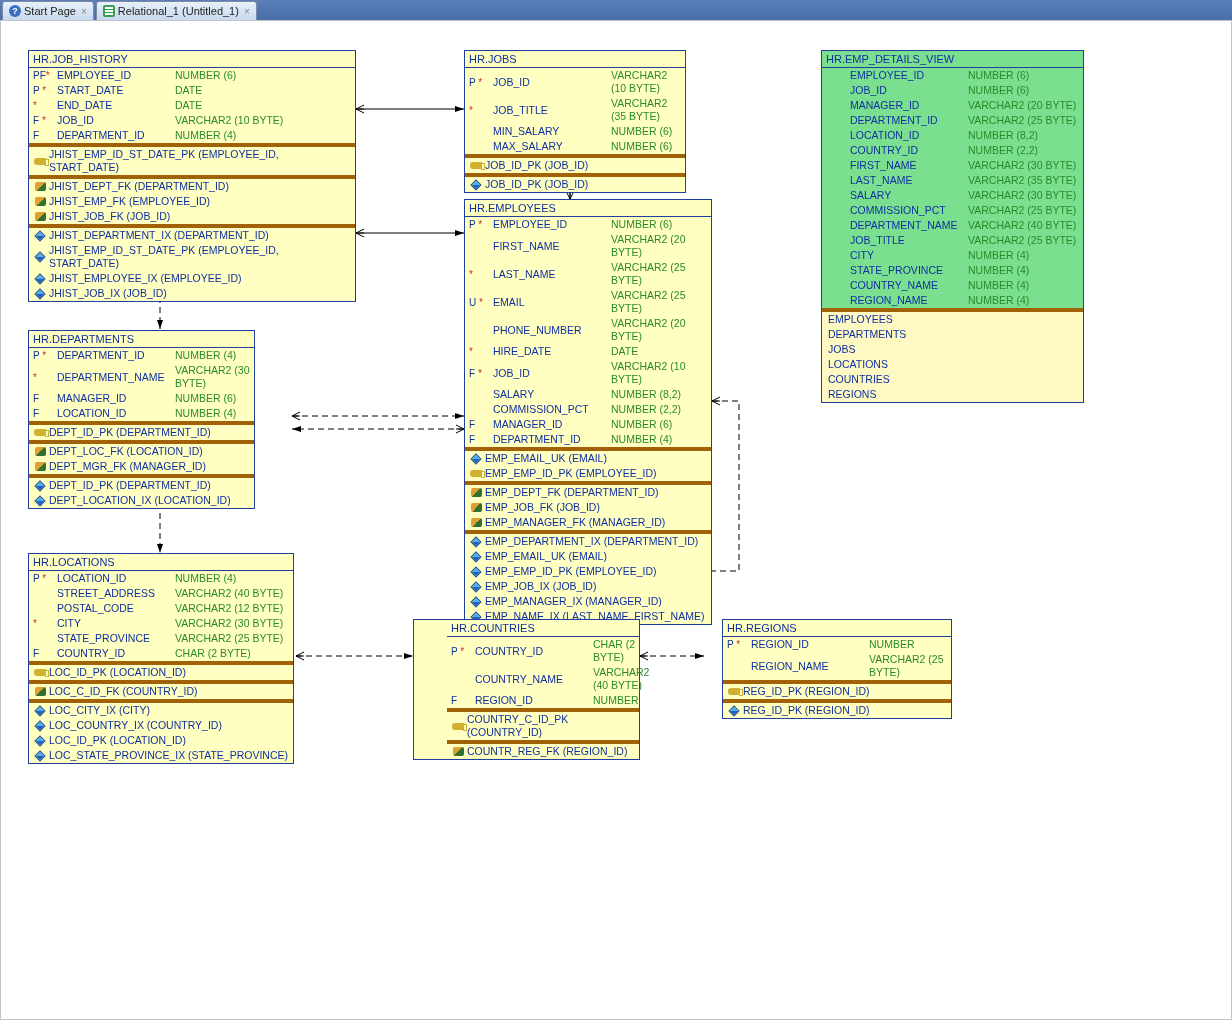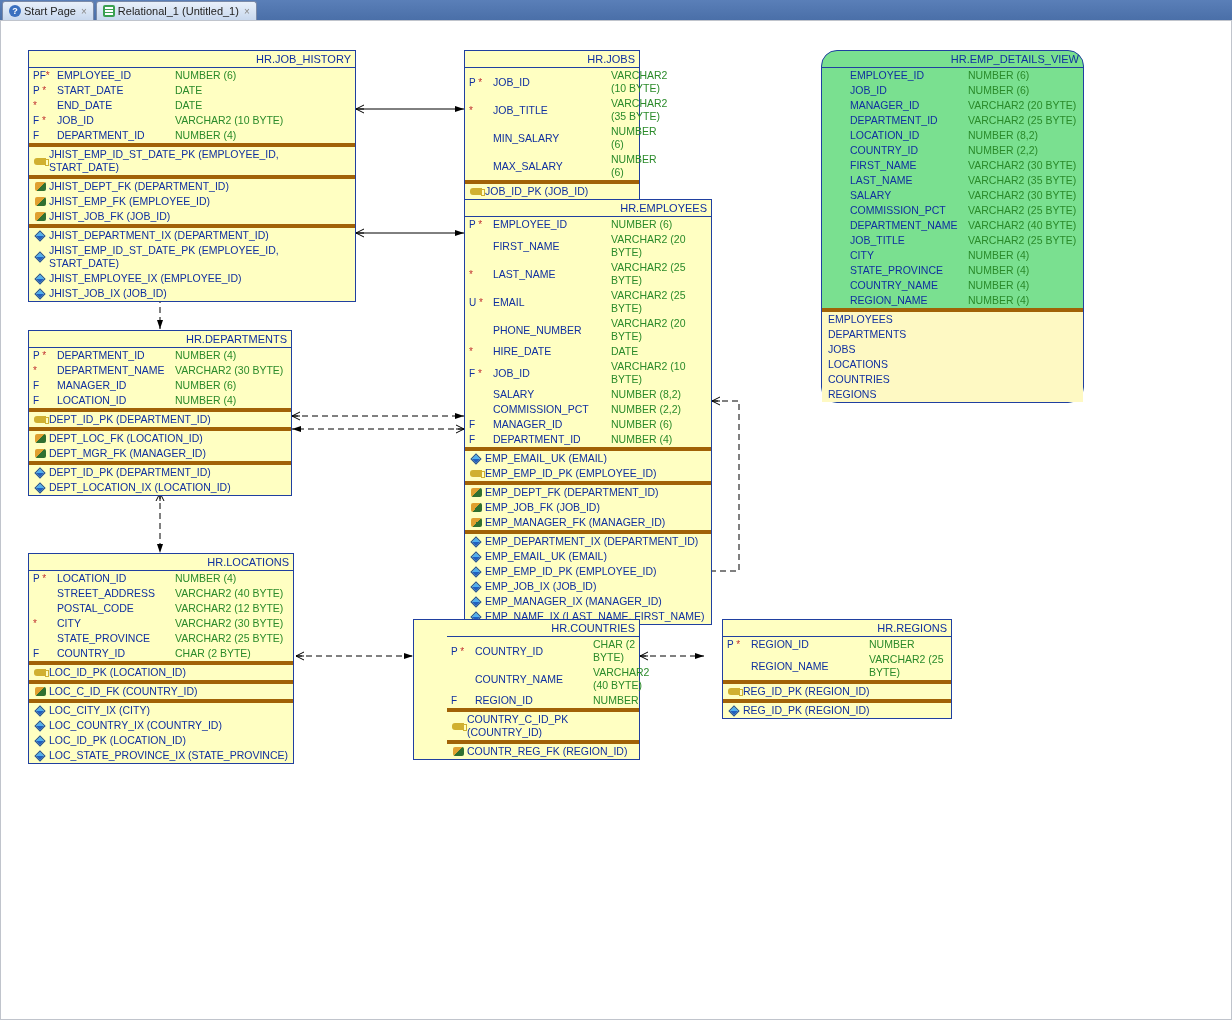--- a/index.html
+++ b/index.html
@@ -7,21 +7,21 @@
 .tab-bar { background: linear-gradient(to bottom, #5a7fb8, #4a6fa8); height: 20px; display: flex; gap: 2px; padding: 1px 2px 0; }
 .tab { background: linear-gradient(to bottom, #e8f0fa, #c8d8ee); border: 1px solid #7a8aa8; border-bottom: none; border-radius: 3px 3px 0 0; padding: 1px 6px; display: flex; align-items: center; gap: 3px; font-size: 11px; color: #222; cursor: pointer; }
 .tab .close { color: #888; font-size: 10px; margin-left: 2px; }
 .icon-q { width: 12px; height: 12px; border-radius: 50%; background: #3a70c0; color: #fff; font-size: 9px; font-weight: bold; display: inline-flex; align-items: center; justify-content: center; }
 .icon-db { width: 12px; height: 12px; background: #3aa050; border-radius: 2px; display: inline-block; position: relative; }
 .icon-db::after { content: ''; position: absolute; left: 2px; top: 2px; width: 8px; height: 2px; background: #fff; box-shadow: 0 3px 0 #fff, 0 6px 0 #fff; }
 .canvas { position: relative; width: 1232px; height: 1000px; background: #fff; border: 1px solid #c0c4cc; }
 
 .entity { position: absolute; background: #ffffc2; border: 1px solid #2040a0; font-size: 10.5px; }
 .entity.view { background: #7ae090; }
-.entity-header { background: transparent; border-bottom: 1px solid #2040a0; text-align: right; color: #1030a0; font-weight: normal; padding: 2px 4px; font-size: 11px; cursor: move; }
+.entity-header { background: transparent; border-bottom: 1px solid #2040a0; text-align: left; color: #1030a0; font-weight: normal; padding: 2px 4px; font-size: 11px; cursor: move; }
 .section { border-top: 4px solid #a16207; }
 .row { display: flex; padding: 1px 4px; gap: 2px; align-items: center; line-height: 13px; }
 .flag { width: 22px; color: #1030a0; font-size: 10px; flex-shrink: 0; }
 .star { color: #c03030; }
 .col-name { color: #1030a0; width: 116px; flex-shrink: 0; }
 .col-type { color: #2a8a2a; }
 .idx-icon { width: 14px; height: 10px; flex-shrink: 0; display: inline-flex; align-items: center; justify-content: center; }
 .idx-key { width: 12px; height: 7px; background: #d0b030; border-radius: 3px 0 0 3px; position: relative; }
 .idx-key::after { content: ''; position: absolute; right: -3px; top: 1px; width: 3px; height: 5px; border: 1px solid #d0b030; border-left: none; }
 .idx-fk { width: 11px; height: 9px; background: linear-gradient(135deg, #e0a030 50%, #307030 50%); border-radius: 2px; }
@@ -156,21 +156,21 @@
           <span class="idx-text">JHIST_EMPLOYEE_IX (EMPLOYEE_ID)</span>
         </div>
         <div class="row">
           <span class="idx-icon">
             <span class="idx-diamond"></span>
           </span>
           <span class="idx-text">JHIST_JOB_IX (JOB_ID)</span>
         </div>
       </div>
     </div>
-<div id="e-jobs" class="entity" style="left:463px; top:29px; width:176px;">
+<div id="e-jobs" class="entity" style="left:463px; top:29px; width:222px;">
       <div class="entity-header">HR.JOBS</div>
       <div>
         <div class="row">
           <span class="flag"><span>P</span><span> </span><span class="star">*</span></span>
           <span class="col-name">JOB_ID</span>
           <span class="col-type">VARCHAR2 (10 BYTE)</span>
         </div>
         <div class="row">
           <span class="flag"><span> </span><span class="star">*</span><span> </span></span>
           <span class="col-name">JOB_TITLE</span>
@@ -329,21 +329,21 @@
           <span class="idx-text">EMP_MANAGER_IX (MANAGER_ID)</span>
         </div>
         <div class="row">
           <span class="idx-icon">
             <span class="idx-diamond"></span>
           </span>
           <span class="idx-text">EMP_NAME_IX (LAST_NAME, FIRST_NAME)</span>
         </div>
       </div>
     </div>
-<div id="e-departments" class="entity" style="left:27px; top:309px; width:264px;">
+<div id="e-departments" class="entity" style="left:27px; top:309px; width:227px;">
       <div class="entity-header">HR.DEPARTMENTS</div>
       <div>
         <div class="row">
           <span class="flag"><span>P</span><span> </span><span class="star">*</span></span>
           <span class="col-name">DEPARTMENT_ID</span>
           <span class="col-type">NUMBER (4)</span>
         </div>
         <div class="row">
           <span class="flag"><span> </span><span class="star">*</span><span> </span></span>
           <span class="col-name">DEPARTMENT_NAME</span>
@@ -534,21 +534,21 @@
       </div>
       <div class="section">
         <div class="row">
           <span class="idx-icon">
             <span class="idx-diamond"></span>
           </span>
           <span class="idx-text">REG_ID_PK (REGION_ID)</span>
         </div>
       </div>
     </div>
-<div id="e-emp_details" class="entity view" style="left:820px; top:29px; width:263px; border-radius:16px;">
+<div id="e-emp_details" class="entity view" style="left:820px; top:29px; width:263px; border-radius:0;">
       <div class="entity-header">HR.EMP_DETAILS_VIEW</div>
       <div>
         <div class="row">
           <span class="flag"><span> </span><span> </span><span> </span></span>
           <span class="col-name">EMPLOYEE_ID</span>
           <span class="col-type">NUMBER (6)</span>
         </div>
         <div class="row">
           <span class="flag"><span> </span><span> </span><span> </span></span>
           <span class="col-name">JOB_ID</span>

